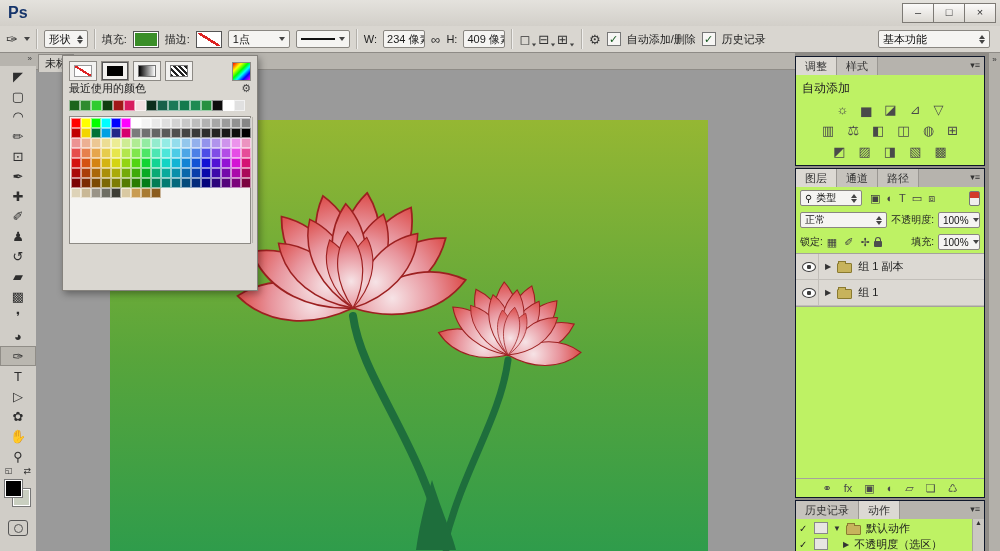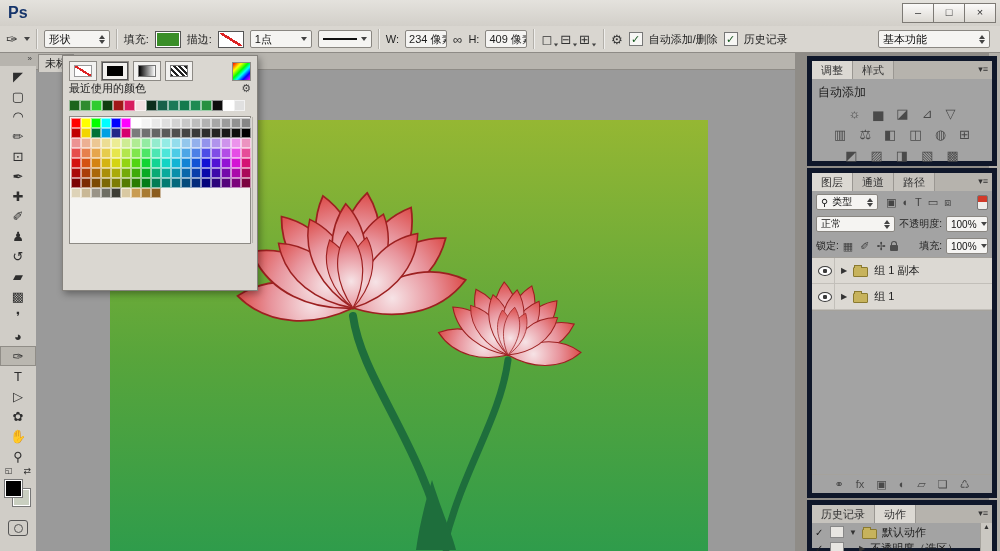--- a/index.html
+++ b/index.html
@@ -71,21 +71,21 @@
   .fp-recent{display:flex;margin-top:4px}
   .fp-recent .sw{width:11px;height:11px;margin-right:0}
   .swarea{margin-top:5px;background:#f4f3f1;border:1px solid #8d8a85;display:flex;height:126px}
   .swgrid{display:grid;grid-template-columns:repeat(18,10px);grid-auto-rows:10px;padding:1px;align-content:start}
   .sw{box-shadow:inset 0 0 0 1px rgba(255,255,255,.55)}
   .swtrack{width:8px;background:#dcd9d3;border-left:1px solid #b5b2ac;margin-left:auto}
   
   .rightdock{left:795px;top:53px;width:205px;bottom:0;background:#8f8c87}
   .dockstrip{position:absolute;left:193px;top:0;width:12px;bottom:0;background:#b3b0aa;border-left:1px solid #8e8b86;
              font-size:8px;color:#333;text-align:center;padding-top:2px;box-sizing:border-box}
-  .panel{position:absolute;left:12px;width:190px;background:#a3a3a3;border:5px solid #0f172a;box-sizing:border-box}
+  .panel{position:absolute;left:0;width:190px;background:#bef264;border:1px solid #0f172a;box-sizing:border-box}
   .ptabs{display:flex;height:18px;background:#b6b3ad;align-items:stretch;position:relative}
   .ptab{padding:2px 9px 0;font-size:11px;background:#c6c3bd;border-right:1px solid #9a9792;color:#333}
   .ptab.active{background:#dcd9d3}
   .pmenu{position:absolute;right:4px;top:3px;font-size:9px;color:#333}
   .adj-label{font-size:12px;color:#222;padding:5px 6px 2px}
   .adjrow{display:flex;justify-content:center;gap:13px;padding:3px 0}
   .adjicon{font-size:13px;color:#4a4a4a}
   .lrowbar{display:flex;align-items:center;gap:4px;padding:2px 4px;height:22px;box-sizing:border-box}
   .lbl{font-size:10px;color:#222;white-space:nowrap}
   .fswitch{width:9px;height:13px;border:1px solid #777;border-radius:2px;background:linear-gradient(180deg,#d23a2a 0 45%,#efeeec 45%)}
@@ -127,21 +127,21 @@
       <span class="winbtn">–</span>
       <span class="winbtn">□</span>
       <span class="winbtn">×</span>
     </div>
 </div>
 
 <div class="abs options">
   <span class="toolglyph">✑</span>
   <i class="dn"></i>
   <div class="sep"></div>
-  <div class="combo" style="width:66px">
+  <div class="combo" style="width:44px">
     <span>形状</span>
     <span class="spin">
         <b class="u"></b>
         <b class="d"></b>
       </span>
   </div>
   <div class="sep"></div>
   <span class="lbl" style="font-size:11px">填充:</span>
   <span class="swatchbox" id="fillSwatch" style="background: rgb(58, 142, 40);"></span>
   <span class="lbl" style="font-size:11px">描边:</span>

